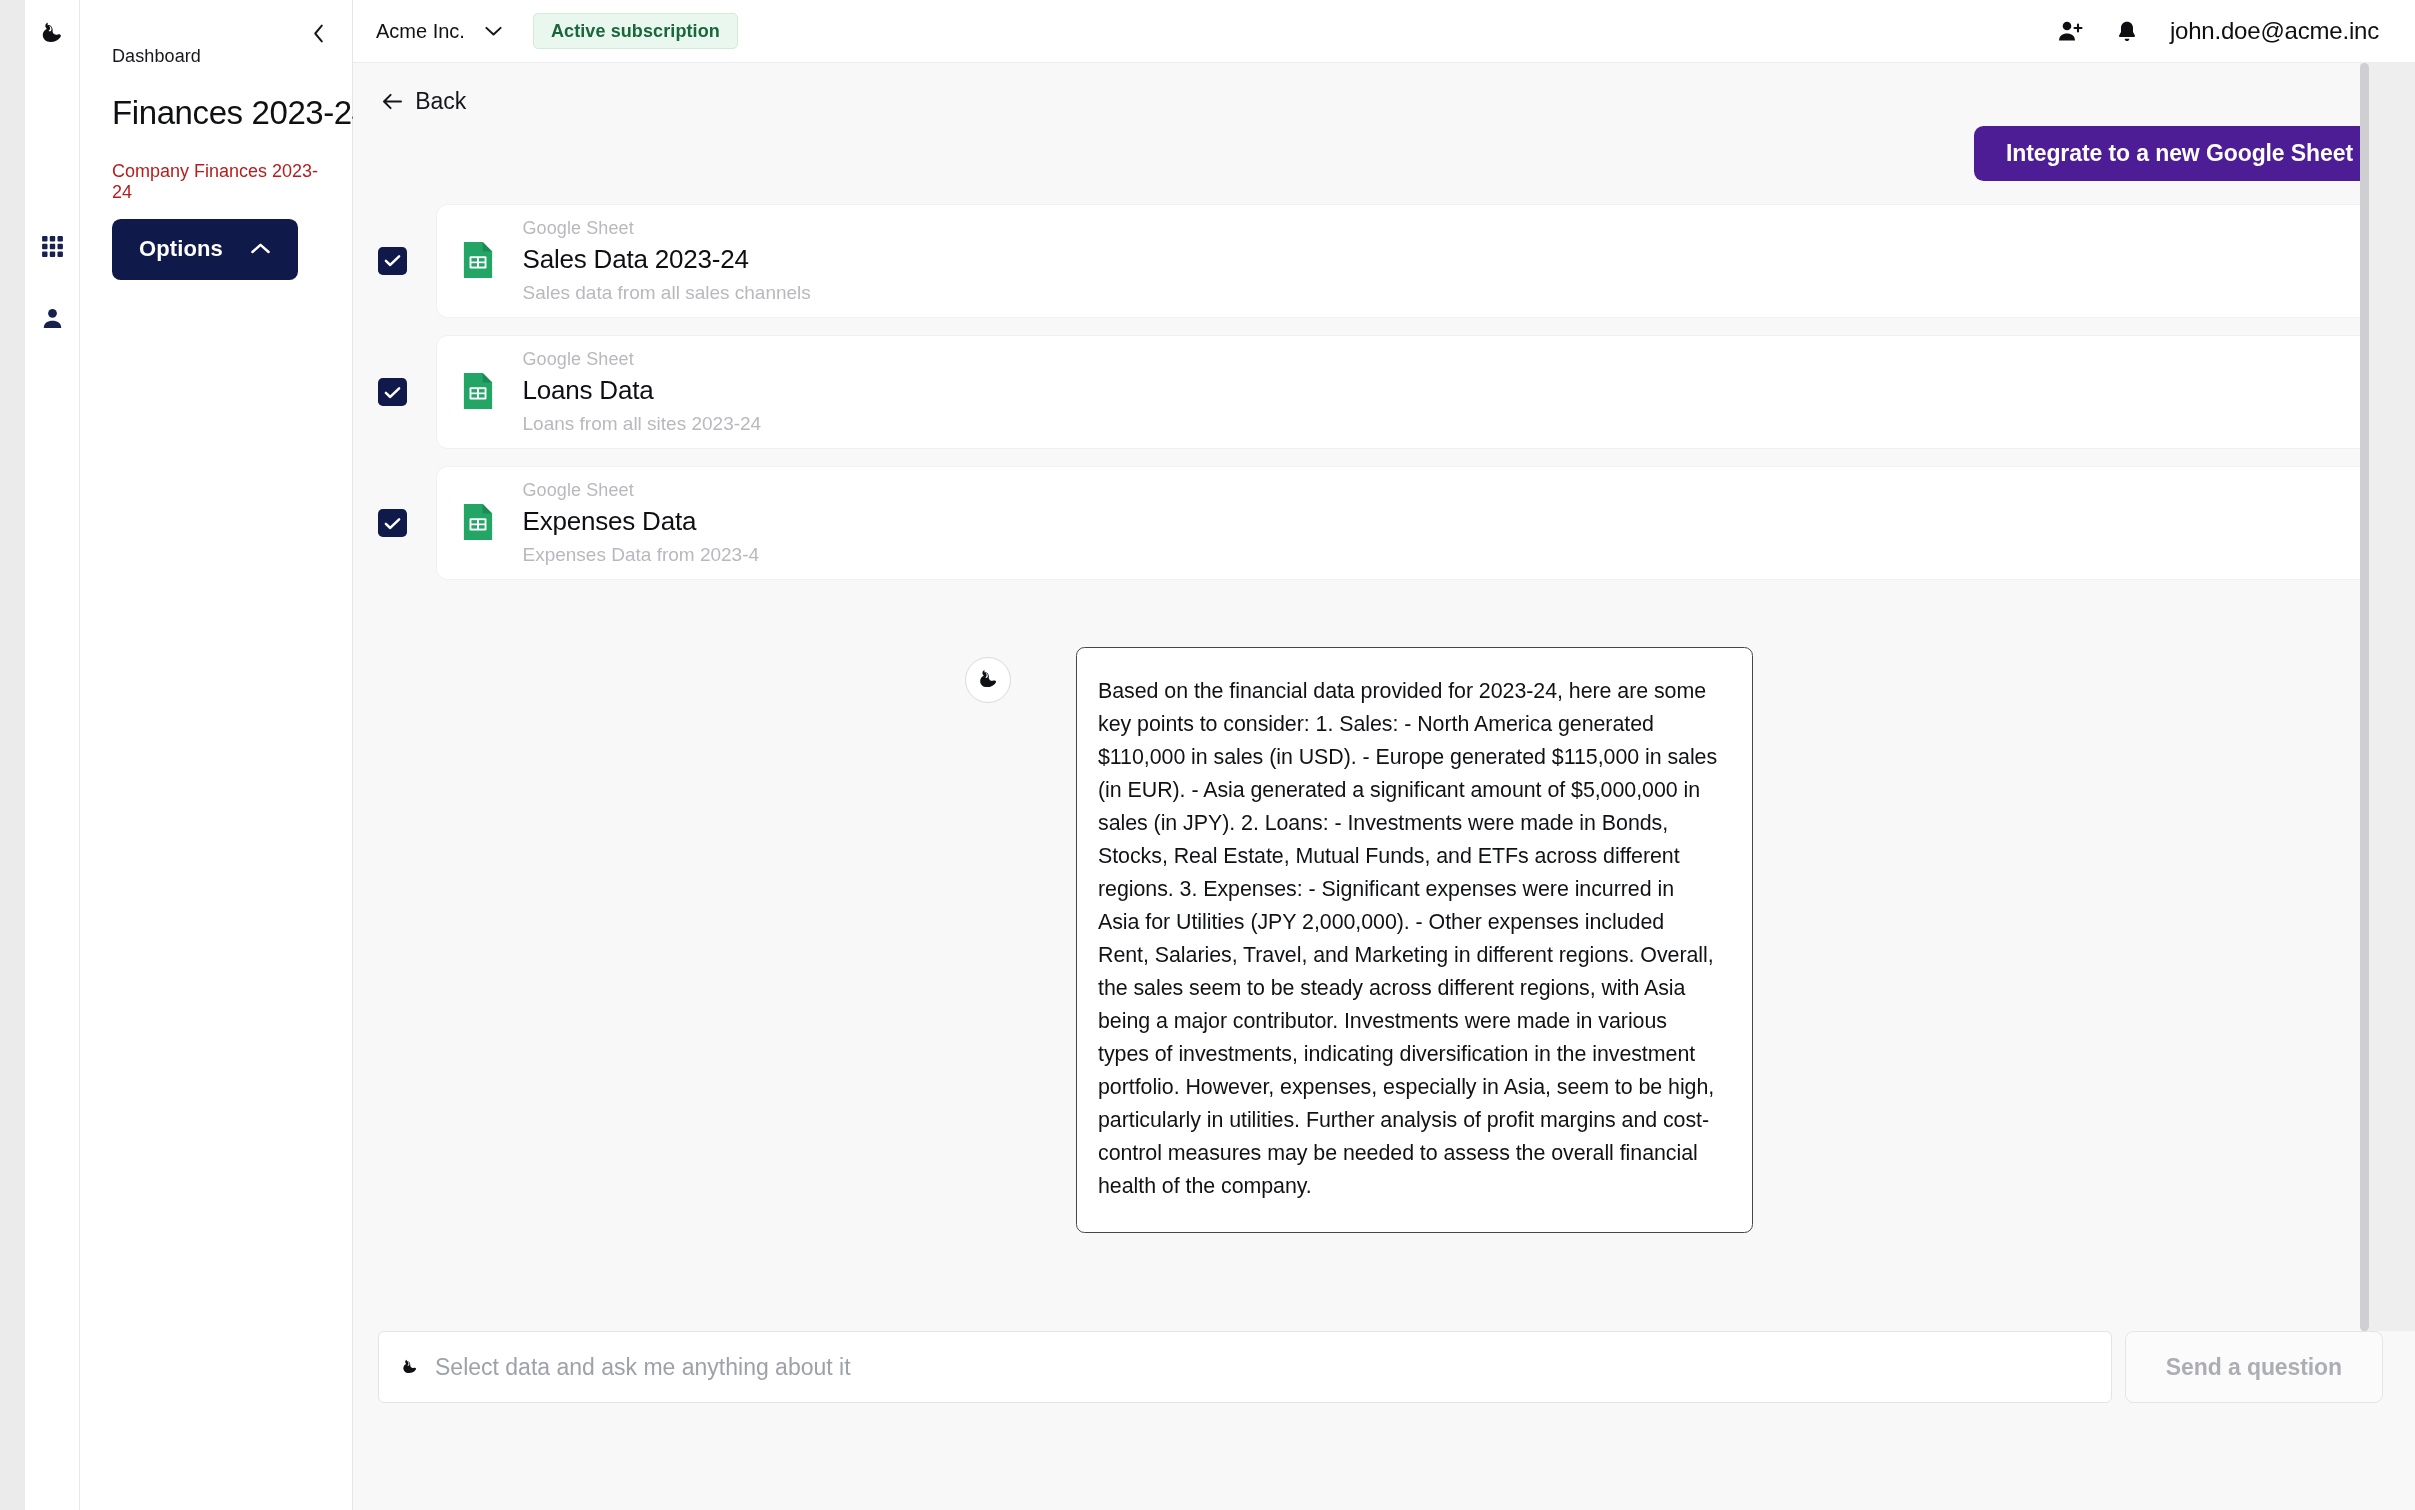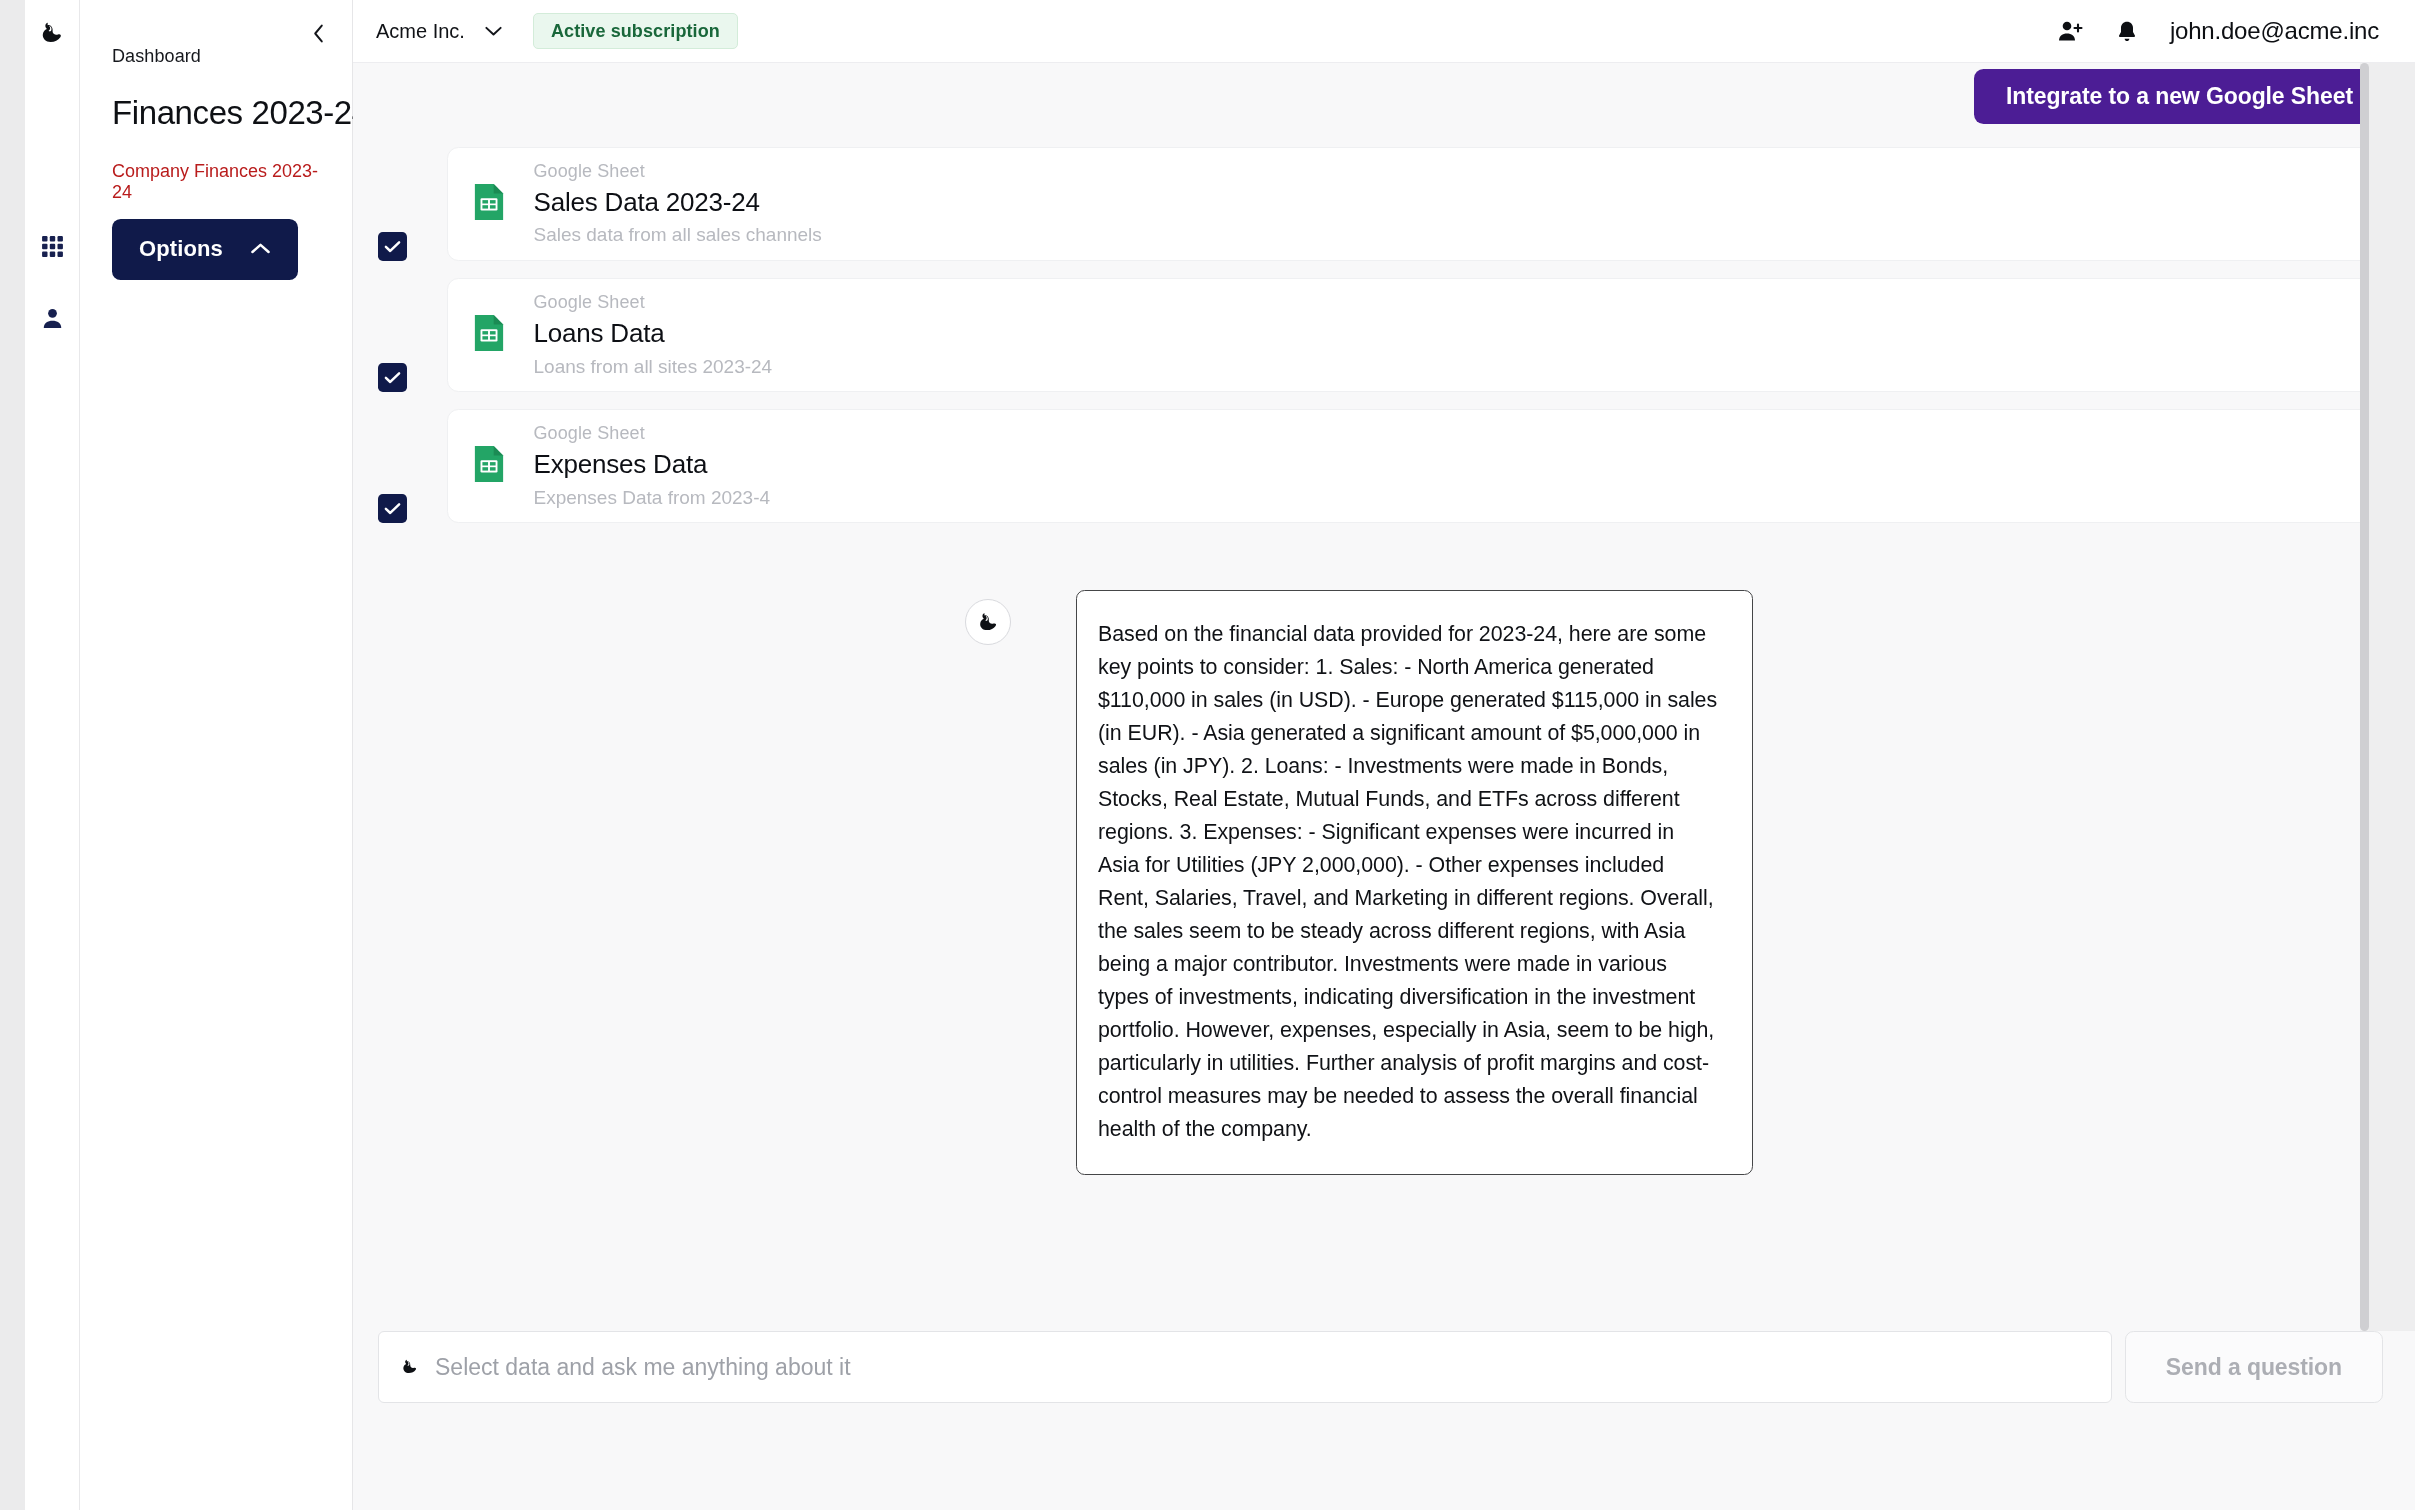--- a/index.html
+++ b/index.html
@@ -191,22 +191,22 @@
   
   .source-list {
     margin-top: 23px;
     padding: 0 30px 0 25px;
     display: flex;
     flex-direction: column;
     gap: 17px;
   }
   .source-row {
     display: flex;
-    align-items: flex-end;
-    gap: 15px;
+    align-items: center;
+    gap: 4px;
   }
   .src-check {
     width: 28.5px; height: 28.5px;
     flex: 0 0 28.5px;
     background: #101a4a;
     border-radius: 4.8px;
     display: flex; align-items: center; justify-content: center;
     margin-right: 25px;
     cursor: pointer;
   }
@@ -426,20 +426,28 @@
             <path d="M11 2.2c-3.5 0-6 2.6-6 6.1v4.3L3.1 16c-.4.7 0 1.5.8 1.5h14.2c.8 0 1.2-.8.8-1.5L17 12.6V8.3c0-3.5-2.5-6.1-6-6.1z" fill="#0d0f13"></path>
             <path d="M8.6 19.2c.2 1.4 1.2 2.3 2.4 2.3s2.2-.9 2.4-2.3z" fill="#0d0f13"></path>
           </svg>
         </span>
         <span class="user-email">john.doe@acme.inc</span>
       </div>
     </header>
 
     <div class="content">
 
+      <div class="back-row">
+        <button class="back-btn">
+          <svg width="21" height="17" viewBox="0 0 22 18" aria-hidden="true">
+            <path d="M20 9H2.6M9 2 2 9l7 7" fill="none" stroke="#14161b" stroke-width="2.1" stroke-linecap="round" stroke-linejoin="round"></path>
+          </svg>
+          <span>Back</span>
+        </button>
+      </div>
 
       <div class="integrate-row">
         <button class="integrate-btn">Integrate to a new Google Sheet</button>
       </div>
 
       <div class="source-list">
 
         <div class="source-row">
           <span class="src-check">
             <svg width="17" height="13.3" viewBox="0 0 18 14" aria-hidden="true">

